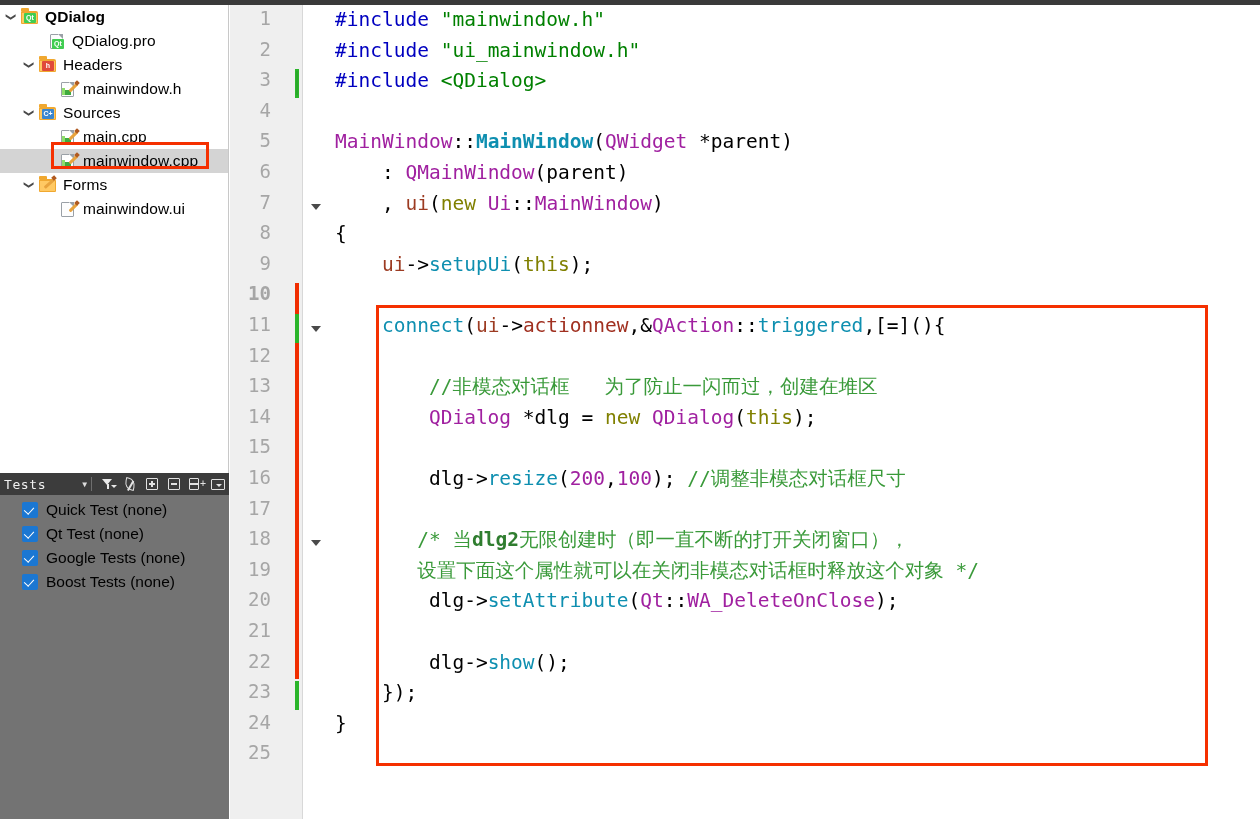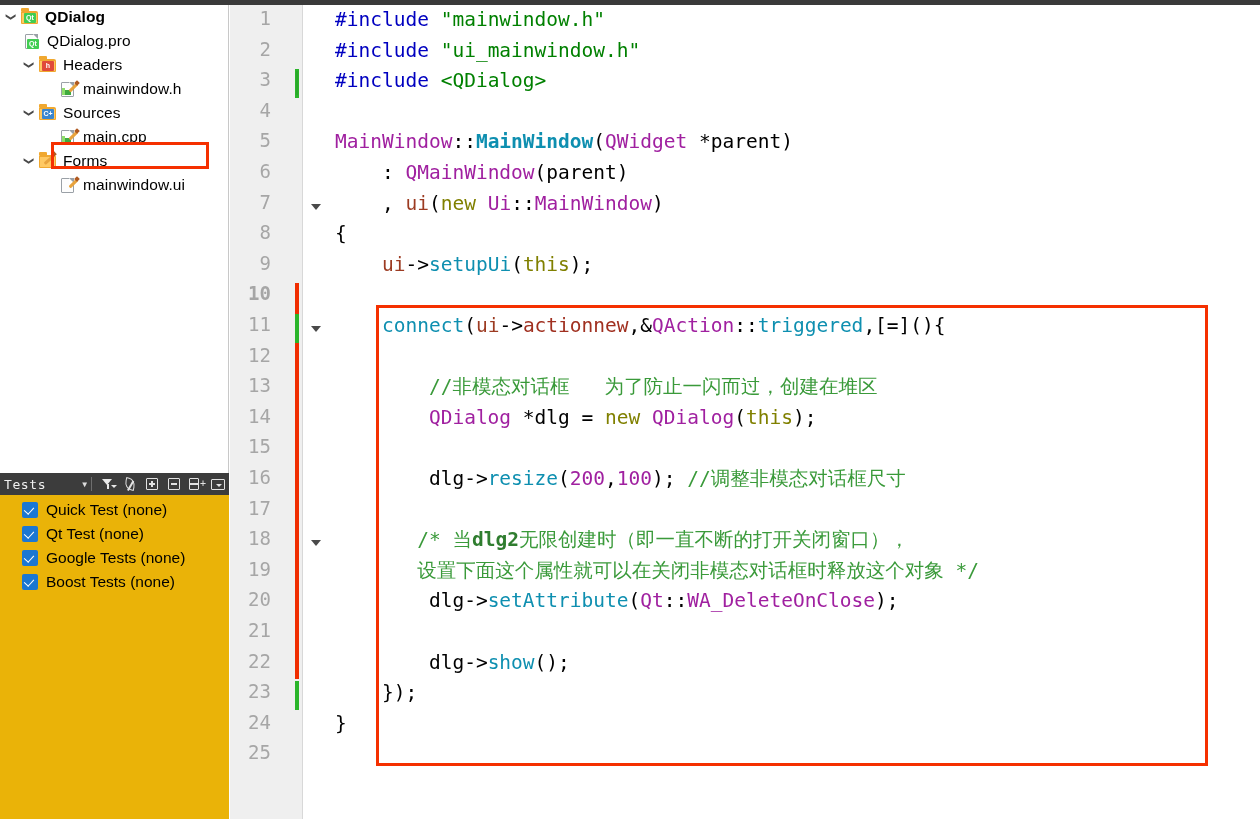--- a/index.html
+++ b/index.html
@@ -74,21 +74,21 @@
   .pencil-folder:after { content:""; position:absolute; left:9px; top:0px; width:4px; height:4px;
       background:#b05a20; transform:rotate(-42deg); }
 
   
   .tree-annot {
     position:absolute; left:51px; top:137px; width:158px; height:27px;
     border:3px solid #f53000; pointer-events:none; z-index:9;
   }
 
   
-  .tests-panel { position:absolute; left:0; top:473px; width:229px; height:346px; background:#eab308; }
+  .tests-panel { position:absolute; left:0; top:473px; width:229px; height:346px; background:#737373; }
   .tests-header {
     position:relative; height:22px; background:#3c3c3c; display:flex; align-items:center;
     color:#f0f0f0; font-size:13px; font-family:"DejaVu Sans Mono", monospace;
   }
   .tests-title { padding-left:4px; letter-spacing:0.6px; }
   .th-caret { margin-left:auto; margin-right:4px; font-size:8px; color:#dcdcdc; }
   .th-sep { width:1px; height:14px; background:#6e6e6e; margin:0 5px 0 0; }
   .th-ico { width:22px; height:20px; position:relative; flex:0 0 22px; cursor:default; }
 
   .ic-funnel { position:absolute; left:5px; top:5px; width:11px; height:10px; }
@@ -181,21 +181,21 @@
   <div class="sidebar">
     <div class="tree" id="tree-root">
         <div class="trow" style="padding-left: 2px;">
           <span class="twist" style="transform: rotate(90deg);">❯</span>
           <span class="ticon">
             <span class="f-folder"></span>
             <span class="f-badge bg-qt">Qt</span>
           </span>
           <span class="tlabel bold">QDialog</span>
         </div>
-        <div class="trow" style="padding-left: 4px;">
+        <div class="trow" style="padding-left: 29px;">
           <span class="twist"></span>
           <span class="ticon">
             <span class="f-doc"></span>
             <span class="f-badge bg-qt" style="left:5px;top:7px;">Qt</span>
           </span>
           <span class="tlabel">QDialog.pro</span>
         </div>
         <div class="trow" style="padding-left: 20px;">
           <span class="twist" style="transform: rotate(90deg);">❯</span>
           <span class="ticon">
@@ -222,20 +222,29 @@
           <span class="tlabel">Sources</span>
         </div>
         <div class="trow" style="padding-left: 40px;">
           <span class="twist"></span>
           <span class="ticon">
             <span class="f-doc"></span>
             <span class="f-chart"></span>
             <span class="f-pencil"></span>
           </span>
           <span class="tlabel">main.cpp</span>
+        </div>
+        <div class="trow sel" style="padding-left: 40px;">
+          <span class="twist"></span>
+          <span class="ticon">
+            <span class="f-doc"></span>
+            <span class="f-chart"></span>
+            <span class="f-pencil"></span>
+          </span>
+          <span class="tlabel">mainwindow.cpp</span>
         </div>
         <div class="trow" style="padding-left: 20px;">
           <span class="twist" style="transform: rotate(90deg);">❯</span>
           <span class="ticon">
             <span class="f-folder"></span>
             <span class="pencil-folder"></span>
           </span>
           <span class="tlabel">Forms</span>
         </div>
         <div class="trow" style="padding-left: 40px;">

